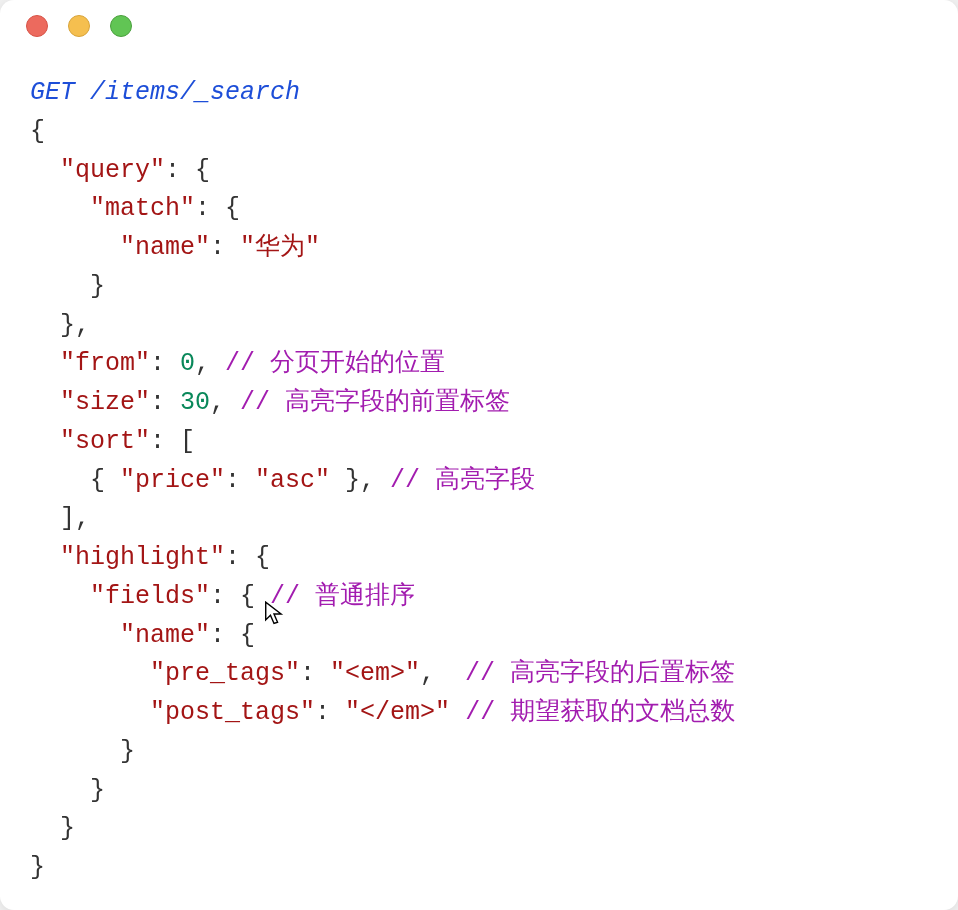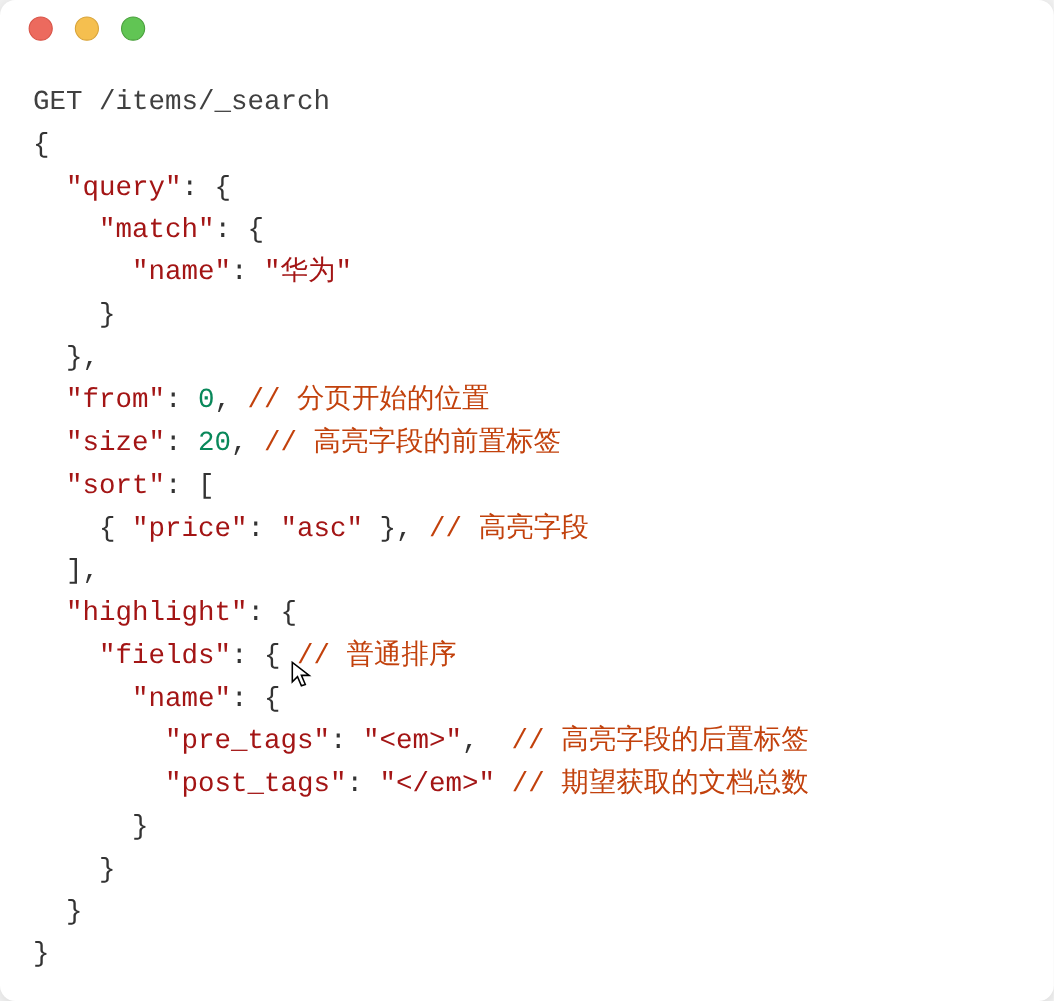--- a/index.html
+++ b/index.html
@@ -39,22 +39,22 @@
     font-family: "SFMono-Regular", Consolas, "Liberation Mono", Menlo, monospace;
     font-size: 25px;
     line-height: 1.55;
     white-space: pre;
     color: #333;
   }
   .key   { color: #a31515; }   
   .str   { color: #a31515; }   
   .num   { color: #09885a; }   
   .punc  { color: #333333; }
-  .plain { color: #404040; }
-  .comm  { color: #c2410c; }   
+  .plain { color: #1d4ed8; font-style: italic; }
+  .comm  { color: #a21caf; }   
 
   .cursor {
     display: inline-block;
     position: relative;
   }
   .cursor svg {
     position: absolute;
     top: -2px;
     left: -6px;
     width: 20px;
@@ -72,21 +72,21 @@
   </div>
 
   <div class="code-area"><span class="plain">GET /items/_search</span>
 <span class="punc">{</span>
   <span class="key">"query"</span><span class="punc">: {</span>
     <span class="key">"match"</span><span class="punc">: {</span>
       <span class="key">"name"</span><span class="punc">: </span><span class="str">"华为"</span>
     <span class="punc">}</span>
   <span class="punc">},</span>
   <span class="key">"from"</span><span class="punc">: </span><span class="num">0</span><span class="punc">, </span><span class="comm">// 分页开始的位置</span>
-  <span class="key">"size"</span><span class="punc">: </span><span class="num">20</span><span class="punc">, </span><span class="comm">// 高亮字段的前置标签</span>
+  <span class="key">"size"</span><span class="punc">: </span><span class="num">30</span><span class="punc">, </span><span class="comm">// 高亮字段的前置标签</span>
   <span class="key">"sort"</span><span class="punc">: [</span>
     <span class="punc">{ </span><span class="key">"price"</span><span class="punc">: </span><span class="str">"asc"</span><span class="punc"> }, </span><span class="comm">// 高亮字段</span>
   <span class="punc">],</span>
   <span class="key">"highlight"</span><span class="punc">: {</span>
     <span class="key">"fields"</span><span class="punc">: { </span><span class="cursor"><svg viewBox="0 0 16 22">
           <path d="M1 1 L1 16 L5 12 L8 19 L11 18 L8 11 L14 11 Z" fill="#ffffff" stroke="#000000" stroke-width="1.2"></path>
         </svg></span><span class="comm">// 普通排序</span>
       <span class="key">"name"</span><span class="punc">: {</span>
         <span class="key">"pre_tags"</span><span class="punc">: </span><span class="str">"&lt;em&gt;"</span><span class="punc">,  </span><span class="comm">// 高亮字段的后置标签</span>
         <span class="key">"post_tags"</span><span class="punc">: </span><span class="str">"&lt;/em&gt;"</span><span class="punc"> </span><span class="comm">// 期望获取的文档总数</span>

